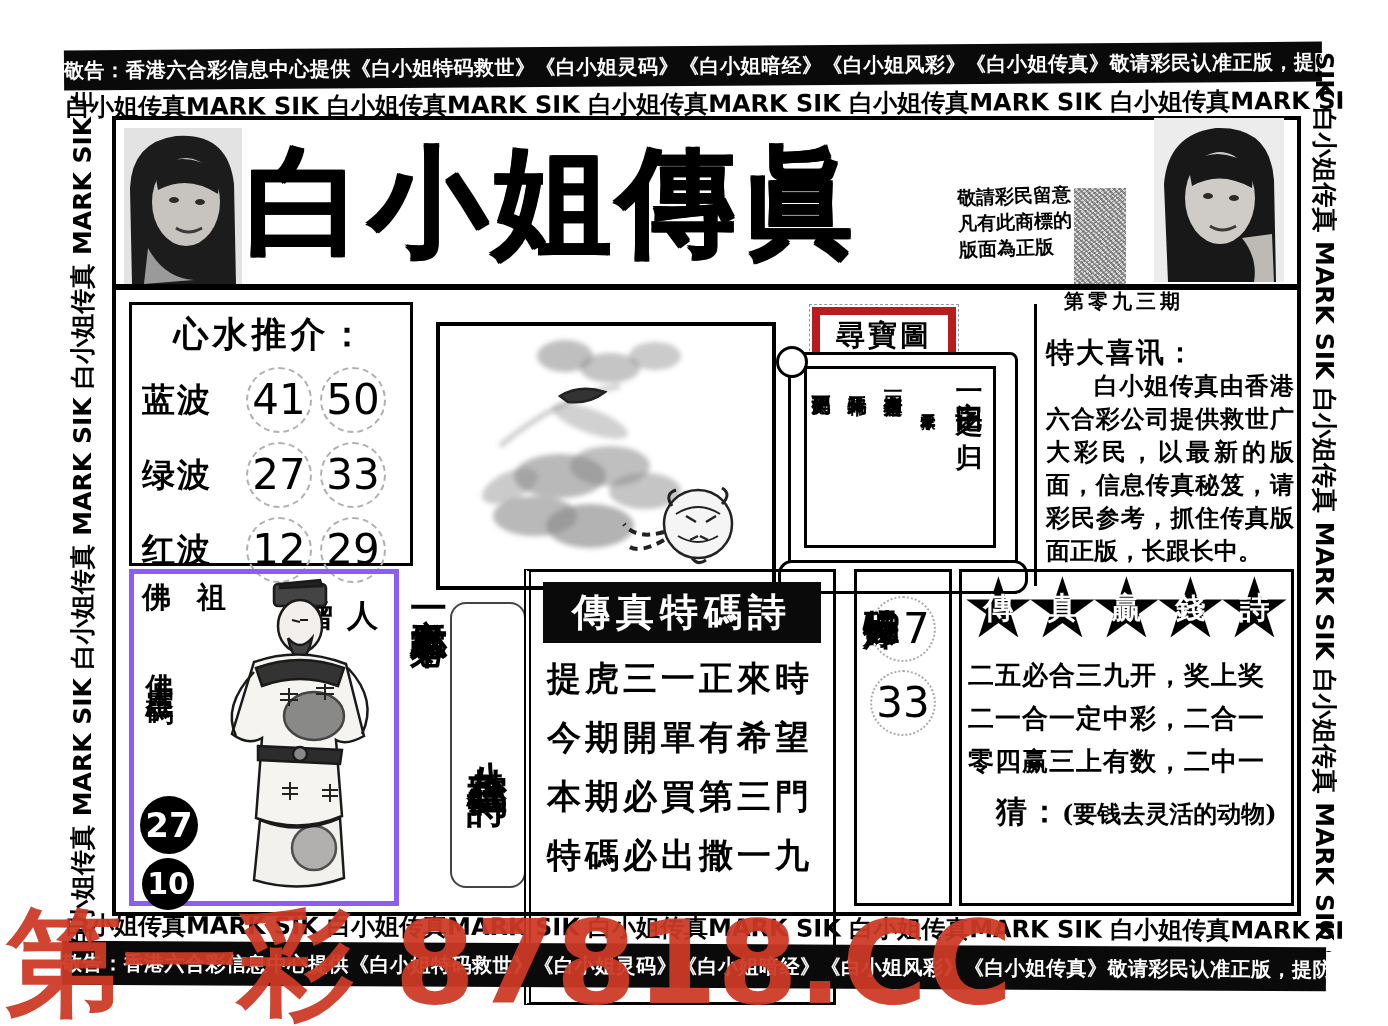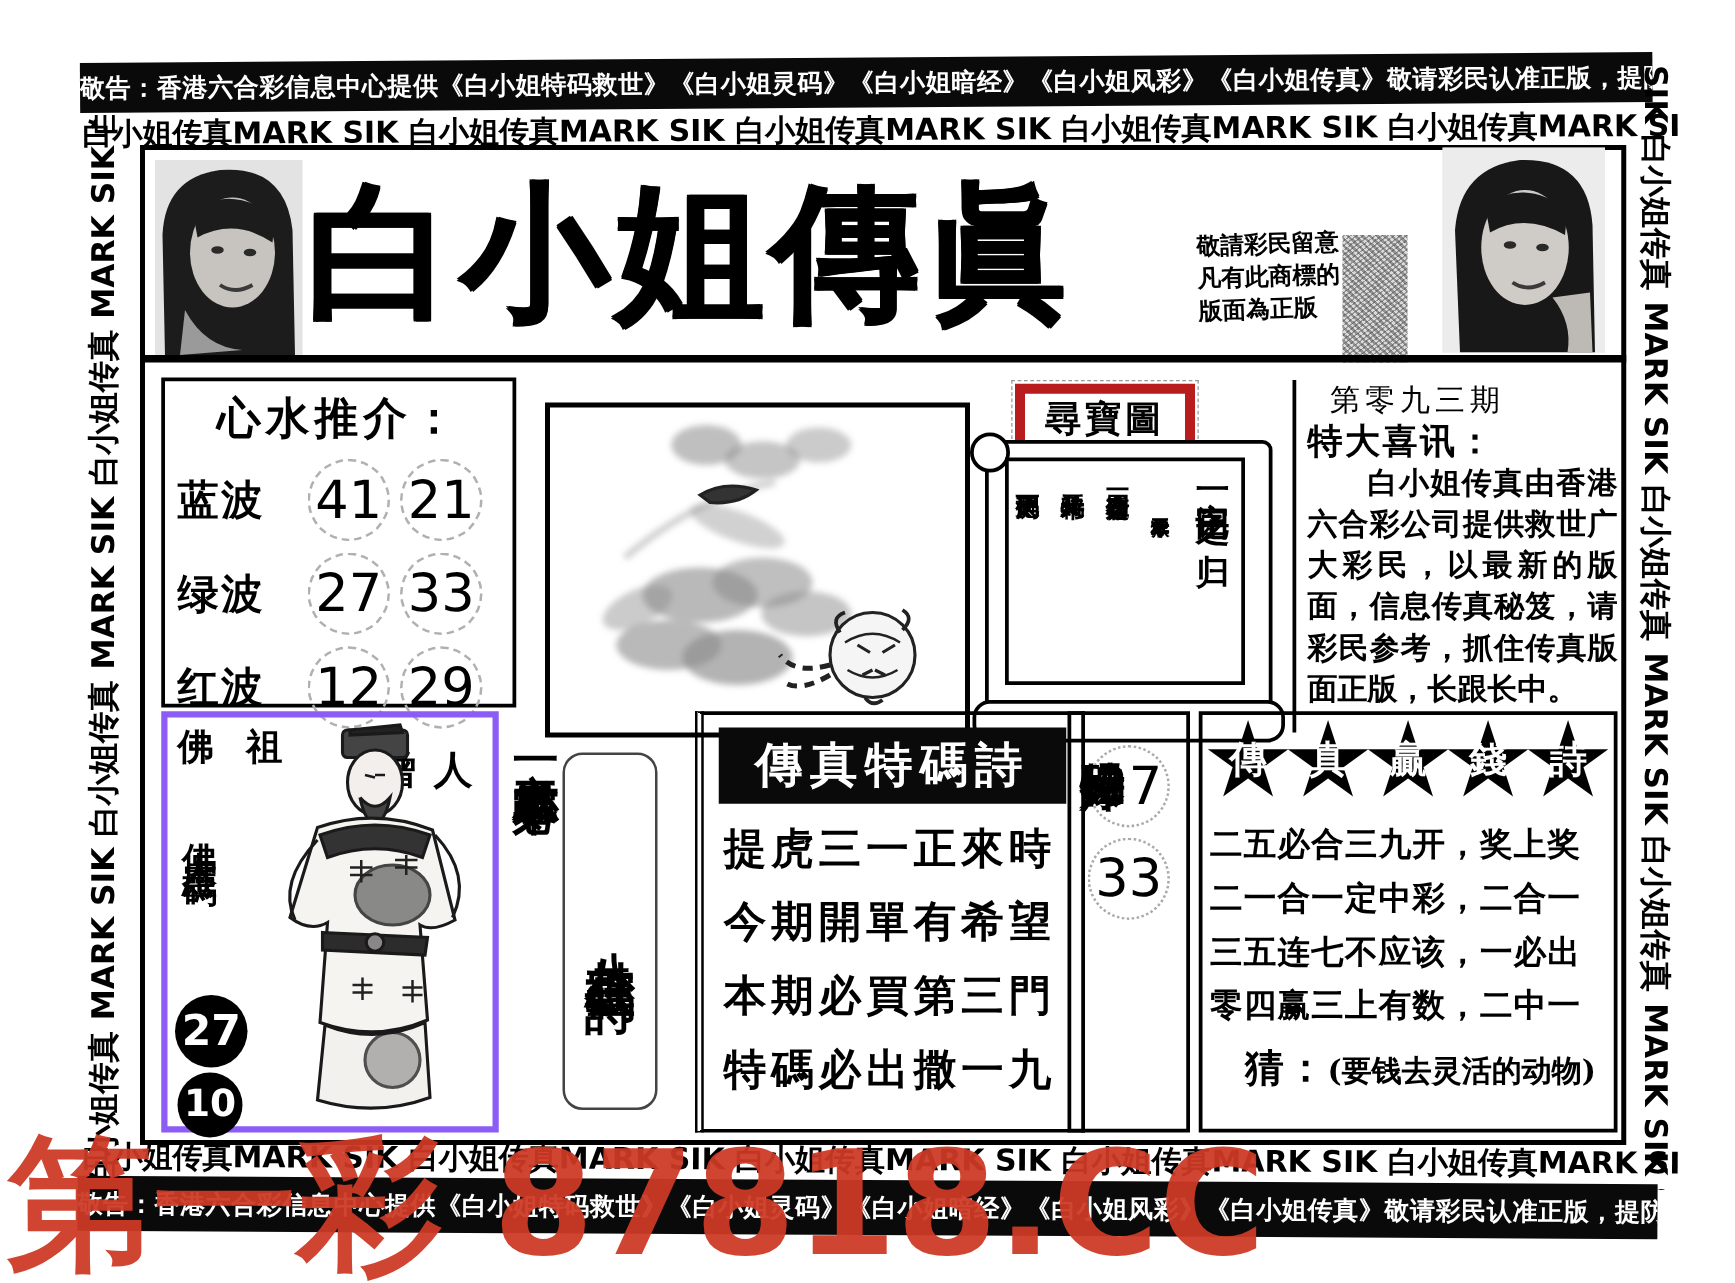--- a/index.html
+++ b/index.html
@@ -34,21 +34,21 @@
               font-size:118px;font-weight:900;letter-spacing:6px;line-height:150px;
               font-family:"DejaVu Serif","Liberation Serif",serif;
               text-shadow:2px 0 0 #000,0 2px 0 #000,2px 2px 0 #000;white-space:nowrap;}
   .tm-note{position:absolute;left:842px;top:62px;width:140px;font-size:19px;font-weight:bold;
            line-height:26px;white-space:pre-line;transform:rotate(-2deg);}
   .stamp{position:absolute;left:958px;top:68px;width:52px;height:102px;opacity:.75;
          background:repeating-linear-gradient(43deg,#777 0 2px,#ddd 2px 4px),
                     repeating-linear-gradient(-37deg,#888 0 1px,#eee 1px 3px);
          background-blend-mode:multiply;}
   .header-rule{position:absolute;left:-4px;top:164px;width:1189px;height:6px;background:#000;}
-  .issue{position:absolute;left:948px;top:184px;font-size:24px;font-weight:normal;letter-spacing:4px;}
+  .issue{position:absolute;left:948px;top:168px;font-size:20px;font-weight:bold;letter-spacing:4px;}
 
   
   .hotpicks{position:absolute;left:13px;top:182px;width:284px;height:264px;border:3px solid #000;
             padding:6px 10px;box-sizing:border-box;}
   .hp-title{font-size:35px;font-weight:bold;letter-spacing:4px;
             font-family:"DejaVu Serif","Liberation Serif",serif;text-align:center;}
   .hp-row{display:flex;align-items:center;margin-top:9px;}
   .hp-label{font-size:33px;font-weight:bold;width:96px;letter-spacing:2px;
             font-family:"DejaVu Serif","Liberation Serif",serif;}
   .num-circ{display:inline-block;width:62px;height:62px;border:2px dashed #b0b0b0;border-radius:50%;
@@ -102,21 +102,21 @@
   .nb2{left:8px;top:284px;width:52px;height:52px;line-height:52px;font-size:30px;}
 
   .slogan{position:absolute;left:288px;top:468px;height:318px;writing-mode:vertical-rl;
           text-orientation:upright;font-size:37px;font-weight:bold;letter-spacing:2px;
           font-family:"DejaVu Serif","Liberation Serif",serif;}
   .bagua{position:absolute;left:334px;top:482px;width:72px;height:282px;border:2px solid #444;
          border-radius:16px;display:flex;align-items:center;justify-content:center;}
   .bagua-t{writing-mode:vertical-rl;text-orientation:upright;font-size:40px;font-weight:900;
            letter-spacing:6px;font-family:"DejaVu Serif","Liberation Serif",serif;}
 
-  .spoem{position:absolute;left:440px;top:449px;width:312px;height:337px;border:3px solid #000;
+  .spoem{position:absolute;left:408px;top:449px;width:312px;height:436px;border:3px solid #000;
          border-left:7px double #000;box-sizing:border-box;}
   .spoem-hd{margin:10px 12px 6px 12px;background:#0a0a0a;color:#fff;text-align:center;
             font-size:38px;font-weight:900;letter-spacing:6px;padding:5px 0;
             font-family:"DejaVu Serif","Liberation Serif",serif;}
   .spoem-line{font-size:34px;font-weight:bold;letter-spacing:4px;margin:13px 0 0 16px;
               font-family:"DejaVu Serif","Liberation Serif",serif;white-space:nowrap;}
 
   .burst{position:absolute;left:738px;top:449px;width:98px;height:337px;border:3px solid #000;
          box-sizing:border-box;text-align:center;}
   .burst-t{writing-mode:vertical-rl;text-orientation:upright;font-size:36px;font-weight:900;
@@ -195,21 +195,21 @@
     </div>
 
     <div class="header-rule"></div>
     <div class="issue">第零九三期</div>
 
     <div class="hotpicks">
       <div class="hp-title">心水推介：</div>
       <div class="hp-row">
         <span class="hp-label">蓝波</span>
         <span class="num-circ">41</span>
-        <span class="num-circ">21</span>
+        <span class="num-circ">50</span>
       </div>
       <div class="hp-row">
         <span class="hp-label">绿波</span>
         <span class="num-circ">27</span>
         <span class="num-circ">33</span>
       </div>
       <div class="hp-row">
         <span class="hp-label">红波</span>
         <span class="num-circ">12</span>
         <span class="num-circ">29</span>
@@ -337,21 +337,20 @@
           <span class="star-g">★</span>
           <span class="star-c">錢</span>
         </span>
         <span class="star-u">
           <span class="star-g">★</span>
           <span class="star-c">詩</span>
         </span>
       </div>
       <div class="win-line">二五必合三九开，奖上奖</div>
       <div class="win-line">二一合一定中彩，二合一</div>
-      <div class="win-line">三五连七不应该，一必出</div>
       <div class="win-line">零四赢三上有数，二中一</div>
       <div class="guess">
         <b>猜：</b><span>(要钱去灵活的动物)</span>
       </div>
     </div>
 
   </div>
 
   <div class="h-marquee bottom-marquee">白小姐传真MARK  SIK  白小姐传真MARK  SIK  白小姐传真MARK  SIK  白小姐传真MARK  SIK  白小姐传真MARK  SIK</div>
   <div class="bottom-banner">敬告：香港六合彩信息中心提供《白小姐特码救世》《白小姐灵码》《白小姐暗经》《白小姐风彩》《白小姐传真》敬请彩民认准正版，提防假冒。</div>

